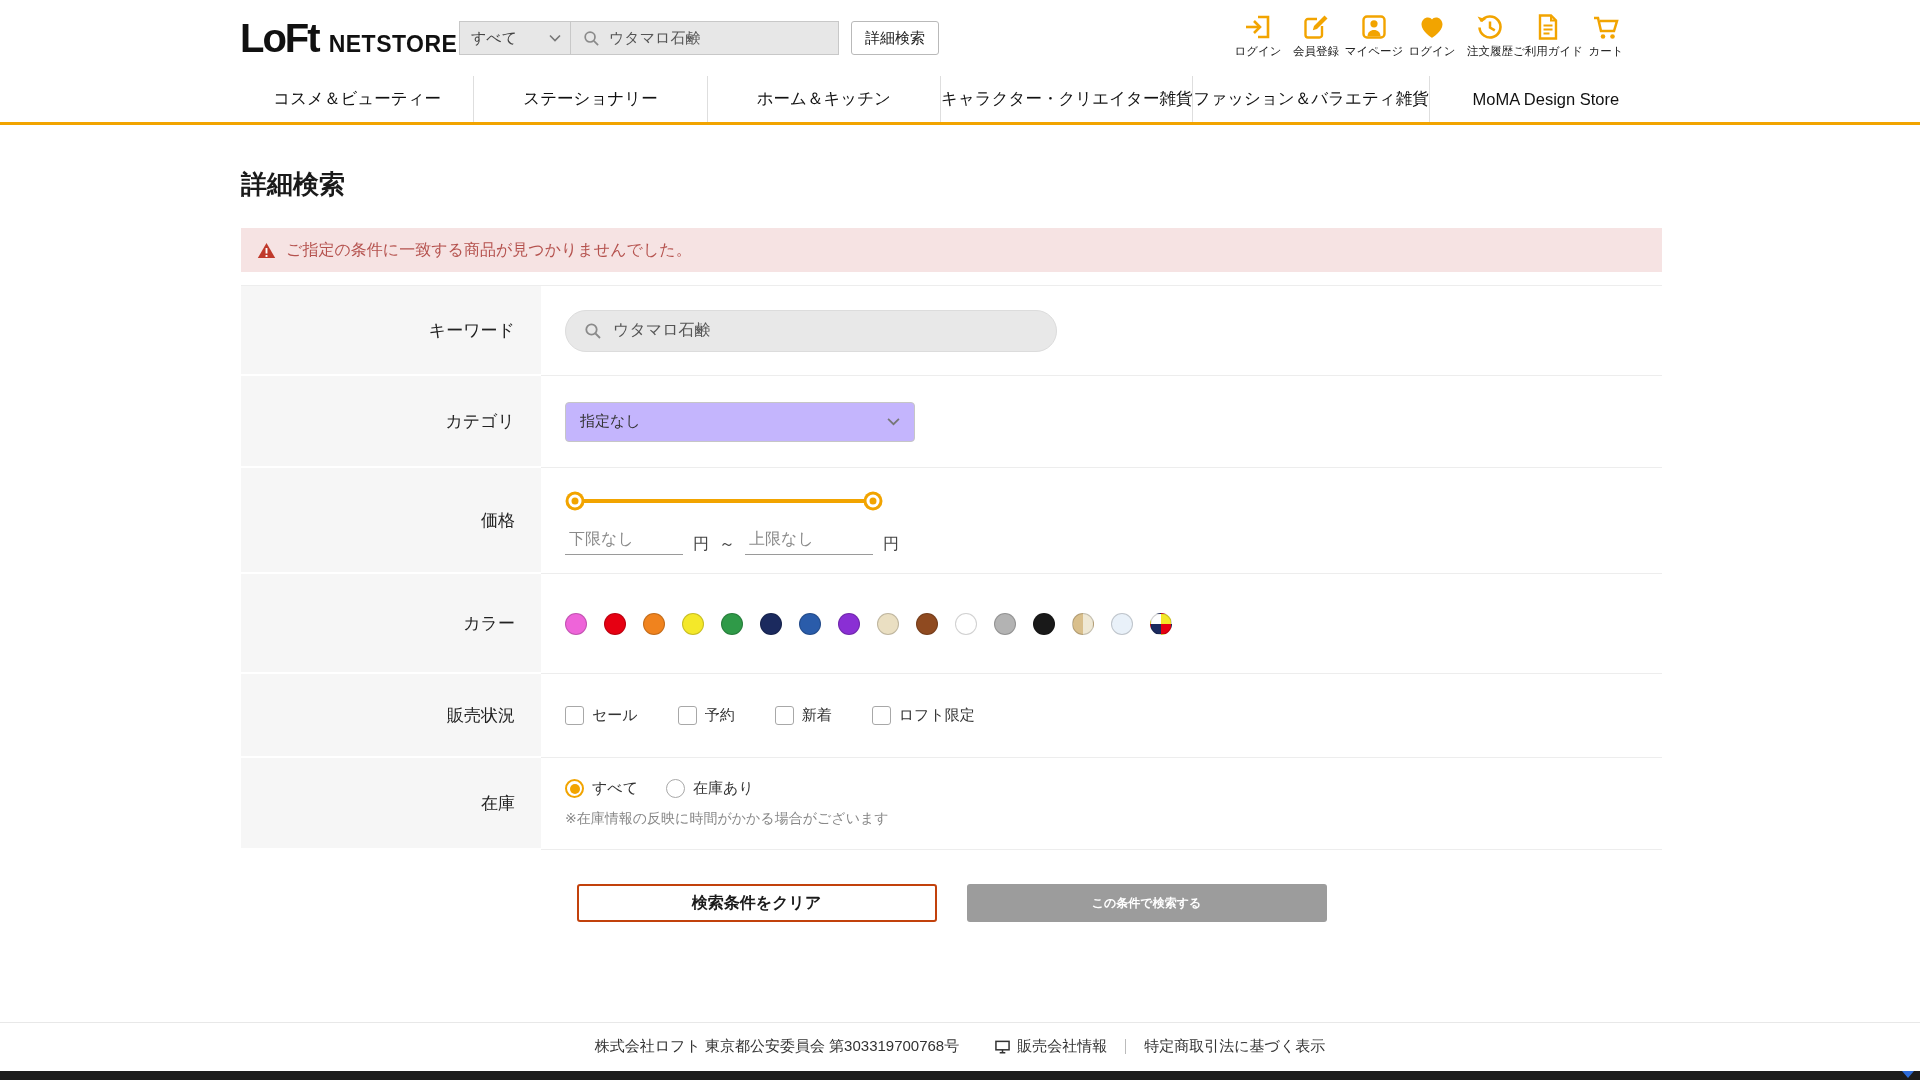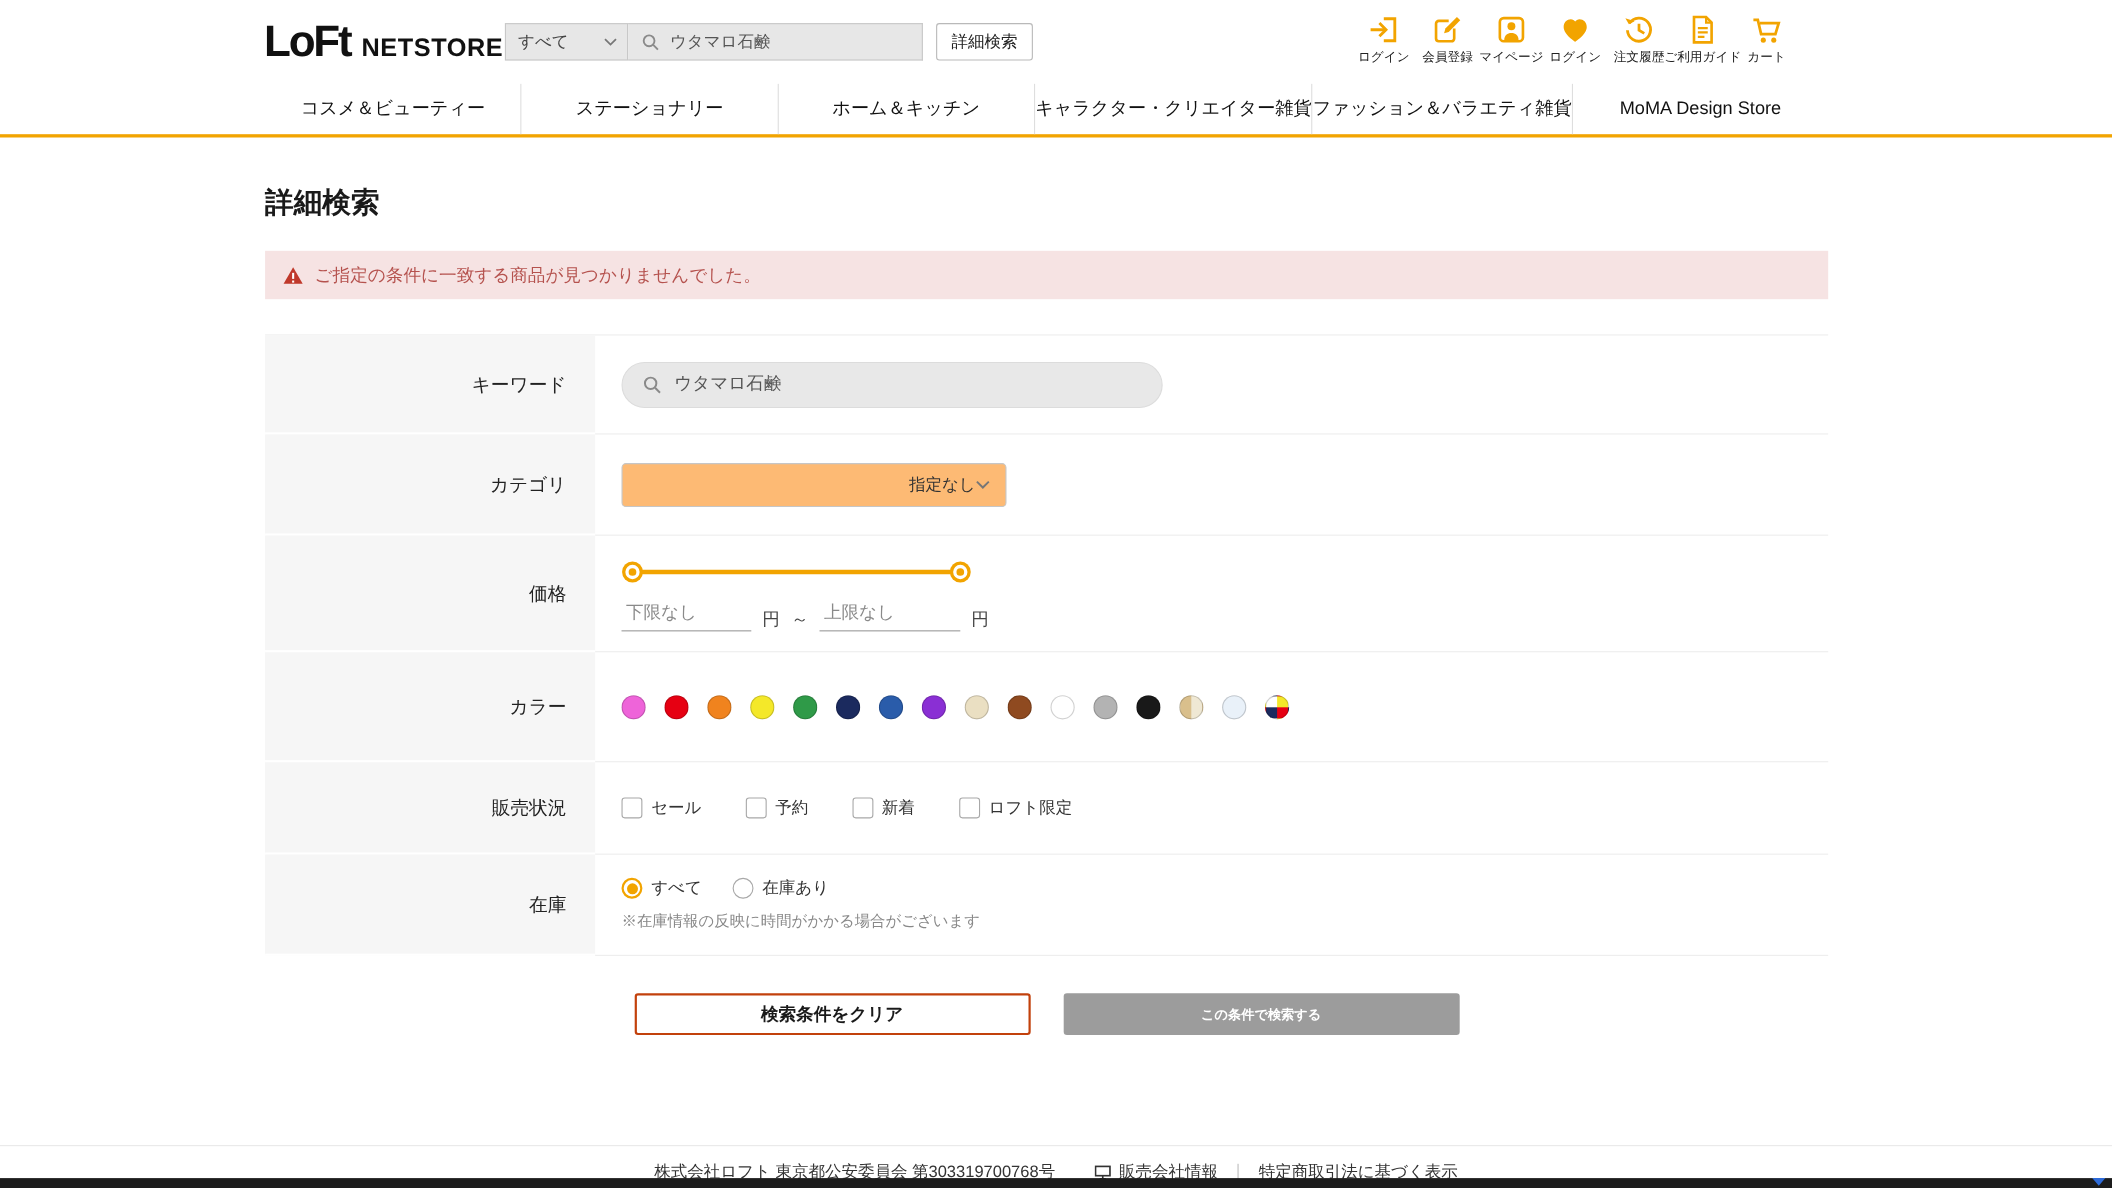--- a/index.html
+++ b/index.html
@@ -33,33 +33,33 @@
     font-size:16.5px; color:#111; cursor:pointer; white-space:nowrap; }
   .nav-item + .nav-item { border-left:1px solid #dedede; }
   .yellow-line { width:1920px; height:3px; background:#f2a400; }
 
   
   .main { width:1421px; margin-left:241px; }
   .page-title { margin-top:42px; font-size:26px; font-weight:bold; color:#1a1a1a; }
   .alert { margin-top:26px; height:44px; background:#f6e3e3; display:flex; align-items:center;
     gap:10px; padding:0 16px; font-size:16px; color:#b5524e; }
 
-  .form-table { margin-top:32px; border-top:1px solid #ededed;font-family:Liberation Mono, monospace; }
+  .form-table { margin-top:13px; border-top:1px solid #ededed; }
   .form-row { display:flex; }
   .form-label { width:300px; background:#f6f6f6; padding-right:26px; display:flex; align-items:center;
     justify-content:flex-end; font-size:17px; color:#222; border-bottom:2px solid #fff; }
   .form-content { flex:1; border-bottom:1px solid #ededed; display:flex; flex-direction:column;
     justify-content:center; padding-left:24px; }
   .row-keyword { height:90px; } .row-category { height:92px; } .row-price { height:106px; }
   .row-color { height:100px; } .row-sales { height:84px; } .row-stock { height:92px; }
 
   .kw-big { width:492px; height:42px; border-radius:21px; background:#e8e8e8; border:1px solid #dcdcdc;
     display:flex; align-items:center; gap:11px; padding:0 18px; font-size:16px; color:#555; cursor:text; }
-  .cat-big { width:350px; height:40px; background:#fdba74; border:1px solid #c6c6c6; border-radius:4px;
-    display:flex; align-items:center; justify-content:flex-end; padding:0 14px; font-size:15px; color:#333; cursor:pointer; }
+  .cat-big { width:350px; height:40px; background:#c4b5fd; border:1px solid #c6c6c6; border-radius:4px;
+    display:flex; align-items:center; justify-content:space-between; padding:0 14px; font-size:15px; color:#333; cursor:pointer; }
 
   .slider { position:relative; width:298px; height:30px; margin-left:10px; }
   .slider-track { position:absolute; left:0; top:50%; margin-top:-2px; width:100%; height:4px;
     background:#f2a400; border-radius:2px; cursor:pointer; }
   .slider-handle { position:absolute; top:50%; width:13px; height:13px; border-radius:50%;
     background:#f2a400; border:3px solid #fff; box-shadow:0 0 0 3px #f2a400;
     transform:translate(-50%,-50%); cursor:grab; }
   .handle-min { left:0; } .handle-max { left:100%; }
   .price-line { margin-top:12px; display:flex; align-items:flex-end; gap:10px; font-size:16px; color:#444; }
   .price-input { border:0; border-bottom:1px solid #9a9a9a; background:transparent; font-size:16px;

